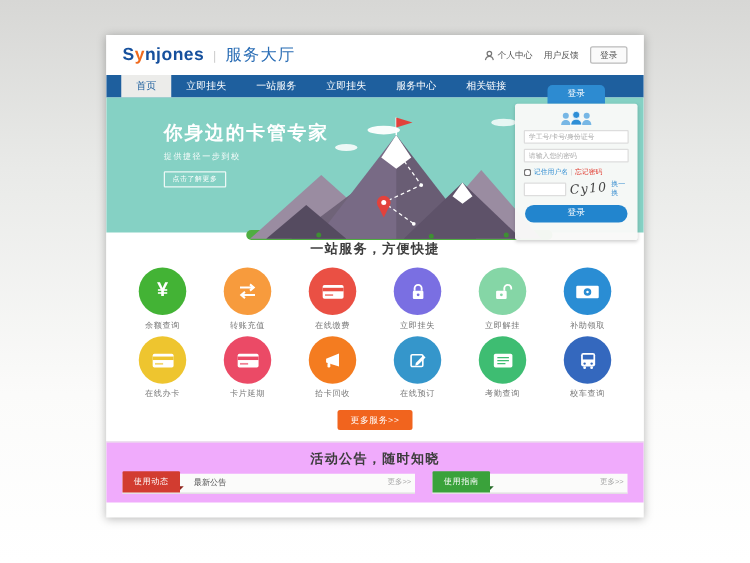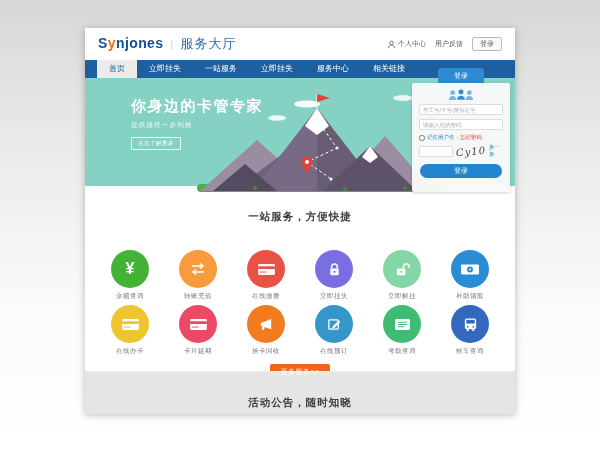--- a/index.html
+++ b/index.html
@@ -50,30 +50,30 @@
   .forgot-link{color:#e0392e;cursor:pointer;}
   .captcha-row{display:flex;align-items:center;gap:3px;}
   .captcha-input{width:34px;height:11px;border:1px solid #ddd;background:#fff;border-radius:1px;font-size:5.5px;padding:0 2px;box-sizing:border-box;}
   .captcha-code{font-family:"DejaVu Serif","Liberation Serif",serif;font-style:italic;font-size:10px;
     color:#444;transform:rotate(-5deg);letter-spacing:1px;}
   .captcha-refresh{font-size:5.5px;color:#3b8fd0;cursor:pointer;}
   .login-submit{display:block;width:82px;height:14px;margin:6px auto 0;background:#2285ce;border:none;
     border-radius:7px;color:#fff;font-size:7px;line-height:14px;text-align:center;cursor:pointer;padding:0;}
   
   .services{height:167px;background:#fff;}
-  .section-title{font-size:10.5px;color:#3c3c3c;text-align:center;margin:18px;padding-top:6px;letter-spacing:1px;}
+  .section-title{font-size:10.5px;color:#3c3c3c;text-align:center;margin:0;padding-top:6px;letter-spacing:1px;}
   .svc-grid{display:flex;flex-wrap:wrap;justify-content:space-between;padding:8px 16px 0;}
   .svc-item{width:58px;text-align:center;margin-bottom:4px;cursor:pointer;}
   .svc-circle{width:38px;height:38px;border-radius:50%;margin:0 auto;display:flex;align-items:center;justify-content:center;}
   .svc-circle .yen{font-size:16px;font-weight:bold;color:#fff;line-height:1;}
   .svc-label{font-size:6.5px;color:#777;margin-top:4px;letter-spacing:.5px;}
   .more-btn{display:block;margin:4px auto 0;background:#f1641e;color:#fff;font-size:7px;
     padding:3px 10px;border:none;border-radius:2px;cursor:pointer;letter-spacing:.5px;}
   
-  .announce{height:49px;background:#e5e5e5;border-top:1px solid #ececea;box-sizing:border-box;}
+  .announce{height:49px;background:#f0abfc;border-top:1px solid #ececea;box-sizing:border-box;}
   .ann-row{display:flex;gap:14px;padding:0 13px;margin-top:5px;}
   .ann-col-left{flex:1.5;}
   .ann-col-right{flex:1;}
   .tabbar{display:flex;align-items:flex-end;background:#fbfbfa;border-bottom:1px solid #ddd;height:15px;}
   .ribbon{height:17px;line-height:17px;padding:0 9px;color:#fff;font-size:6.5px;margin-top:-2px;
     position:relative;border-radius:1px 1px 0 0;cursor:pointer;letter-spacing:.5px;}
   .ribbon.red{background:#d23c30;}
   .ribbon.green{background:#3aa23b;}
   .ribbon:after{content:"";position:absolute;right:-3px;bottom:2px;border-style:solid;border-width:3px 3px 0 0;}
   .ribbon.red:after{border-color:#8f241b transparent transparent transparent;}

